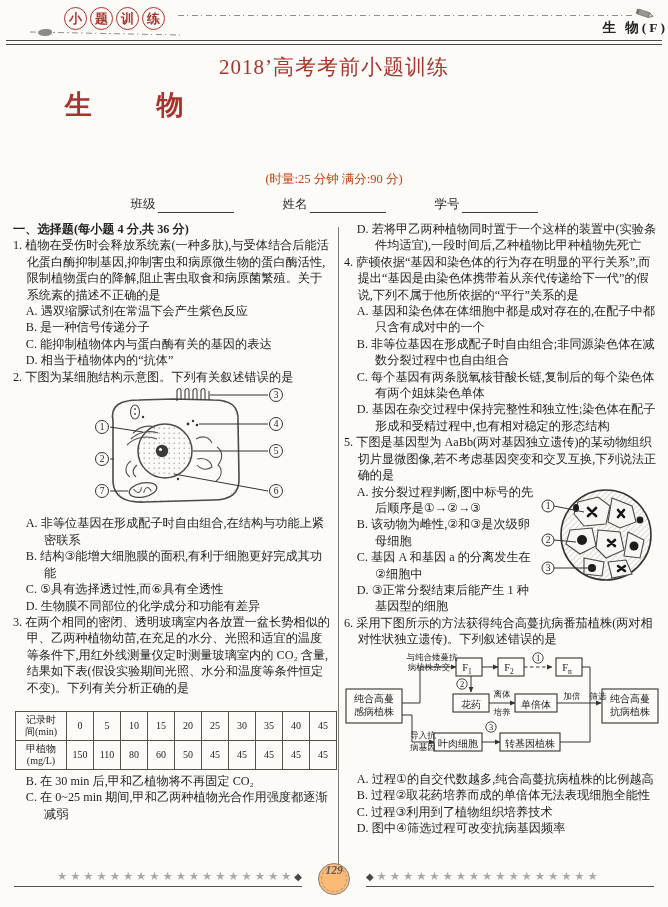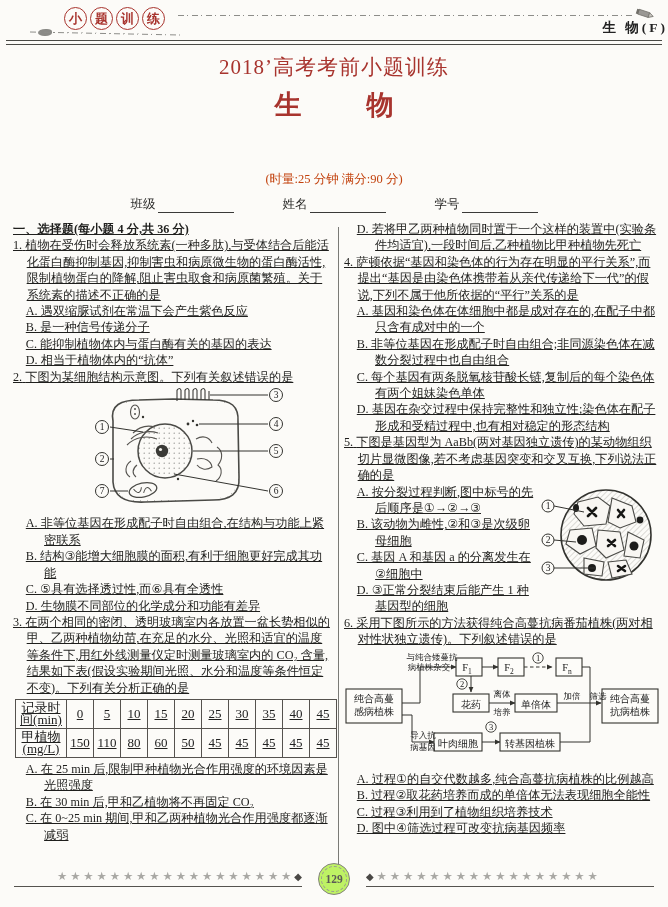--- a/index.html
+++ b/index.html
@@ -19,54 +19,54 @@
     color:#a8342e;font-weight:bold;font-size:13px;line-height:21px;text-align:center;
   }
   .ink-blob{position:absolute;left:38px;top:29px;width:14px;height:7px;background:#8a8a86;border-radius:60% 40% 50% 50%;}
   .dashdot{height:1px;background-image:repeating-linear-gradient(90deg,#8d8d89 0 6px,transparent 6px 9px,#8d8d89 9px 10.5px,transparent 10.5px 14px);}
   .dash-top{position:absolute;left:178px;right:34px;top:15px;}
   .dash-under{position:absolute;left:30px;top:33px;width:150px;transform:rotate(1.2deg);}
   .pencil{position:absolute;right:14px;top:7px;}
   .course-header{position:absolute;top:19px;left:0;width:100%;text-align:right;font-size:13.5px;font-weight:bold;letter-spacing:3px;color:#222;}
   .double-rule{position:absolute;top:40px;left:6px;right:6px;height:2.6px;border-top:1.6px solid #4a4a46;border-bottom:1.6px solid #4a4a46;}
   .title{position:absolute;top:53px;left:0;width:100%;text-align:center;font-size:21px;font-weight:normal;color:#a8342e;letter-spacing:1px;}
-  .subject{position:absolute;top:87px;left:0;width:100%;text-align:center;font-size:27px;font-weight:bold;color:#a8342e;}
+  .subject{position:absolute;top:87px;left:0;width:100%;text-align:left;font-size:27px;font-weight:bold;color:#a8342e;}
   .subject span{letter-spacing:2.4em;padding-left:2.4em;display:inline-block;}
   .paper-no{position:absolute;top:137px;left:0;width:100%;text-align:center;font-size:17px;font-weight:bold;color:#a8342e;letter-spacing:2px;}
   .meta{position:absolute;top:171px;left:0;width:100%;text-align:center;font-size:12.5px;color:#c2410c;}
   .blanks{position:absolute;top:196px;left:0;width:100%;display:flex;justify-content:center;gap:49px;font-size:12.5px;color:#2a2a28;}
   .blank-item{display:flex;align-items:flex-end;}
   .blank-line{display:inline-block;width:76px;border-bottom:1px solid #3a3a38;height:13px;margin-left:2px;}
   
-  .cols{position:absolute;top:221px;left:13px;right:8px;display:flex;font-size:12.2px;line-height:16.4px;text-decoration:underline;}
+  .cols{position:absolute;top:221px;left:13px;right:8px;display:flex;font-size:12.2px;line-height:16.4px;}
   .col-left{width:319px;}
   .divider{width:1px;background:#7a7a76;margin:6px 5px 0 6px;height:640px;}
   .col-right{flex:1;}
   .section-head{font-weight:bold;}
   .q-stem{padding-left:1.12em;text-indent:-1.12em;}
   .opt{margin-left:1.05em;padding-left:1.5em;text-indent:-1.5em;}
   
-  table.data{border-collapse:collapse;margin:3px 0 3px 2px;font-size:13px;line-height:12px;}
+  table.data{border-collapse:collapse;margin:15px 0 3px 2px;font-size:10px;line-height:12px;}
   table.data td{border:1px solid #55524e;text-align:center;padding:2px 1px;min-width:24px;color:#222;}
   table.data td.rowhead{min-width:44px;padding:2px 3px;}
   
   .fig-cell{margin:2px 0 2px 0;}
   .q5-fig{float:right;width:120px;margin:0 0 2px 4px;}
   .fig-flow{margin:3px 0 2px 0;}
   svg text{font-family:"Liberation Serif","DejaVu Serif","DejaVu Sans",serif;fill:#222;}
   
   .footer{position:absolute;left:0;right:0;bottom:8px;height:36px;}
   .star-run{position:absolute;bottom:12px;font-size:11.5px;color:#a9a8a4;border-bottom:1.6px solid #55534f;padding-bottom:3px;white-space:nowrap;overflow:hidden;}
   .star-run .diamond{color:#4a4845;font-size:10px;}
   .run-left{left:14px;width:288px;text-align:right;}
   .run-right{right:14px;width:288px;text-align:left;}
   .page-circle{
     position:absolute;left:50%;transform:translateX(-50%);bottom:4px;
     width:30px;height:30px;border:1.6px solid #85837f;border-radius:50%;
-    display:flex;align-items:center;justify-content:center;background:#bef264;
+    display:flex;justify-content:center;background:#fdba74;font-style:italic;
   }
   .page-circle::before{content:"";position:absolute;inset:2px;border:1px dashed #9a9894;border-radius:50%;}
   .page-num{font-size:11.5px;color:#5c5a56;font-weight:bold;position:relative;}
 </style>
 </head>
 <body>
 
 <div class="page">
 
   <div class="stamp">
@@ -239,21 +239,20 @@
                 <td>50</td>
                 <td>45</td>
                 <td>45</td>
                 <td>45</td>
                 <td>45</td>
                 <td>45</td>
           </tr>
         </tbody>
           </table>
 
-        <div class="opt">A. 在 25 min 后,限制甲种植物光合作用强度的环境因素是光照强度</div>
         <div class="opt">B. 在 30 min 后,甲和乙植物将不再固定 CO₂</div>
         <div class="opt">C. 在 0~25 min 期间,甲和乙两种植物光合作用强度都逐渐减弱</div>
       </div>
     </div>
 
     <div class="divider"></div>
 
     <div class="col-right">
       <div class="opt">D. 若将甲乙两种植物同时置于一个这样的装置中(实验条件均适宜),一段时间后,乙种植物比甲种植物先死亡</div>
 

